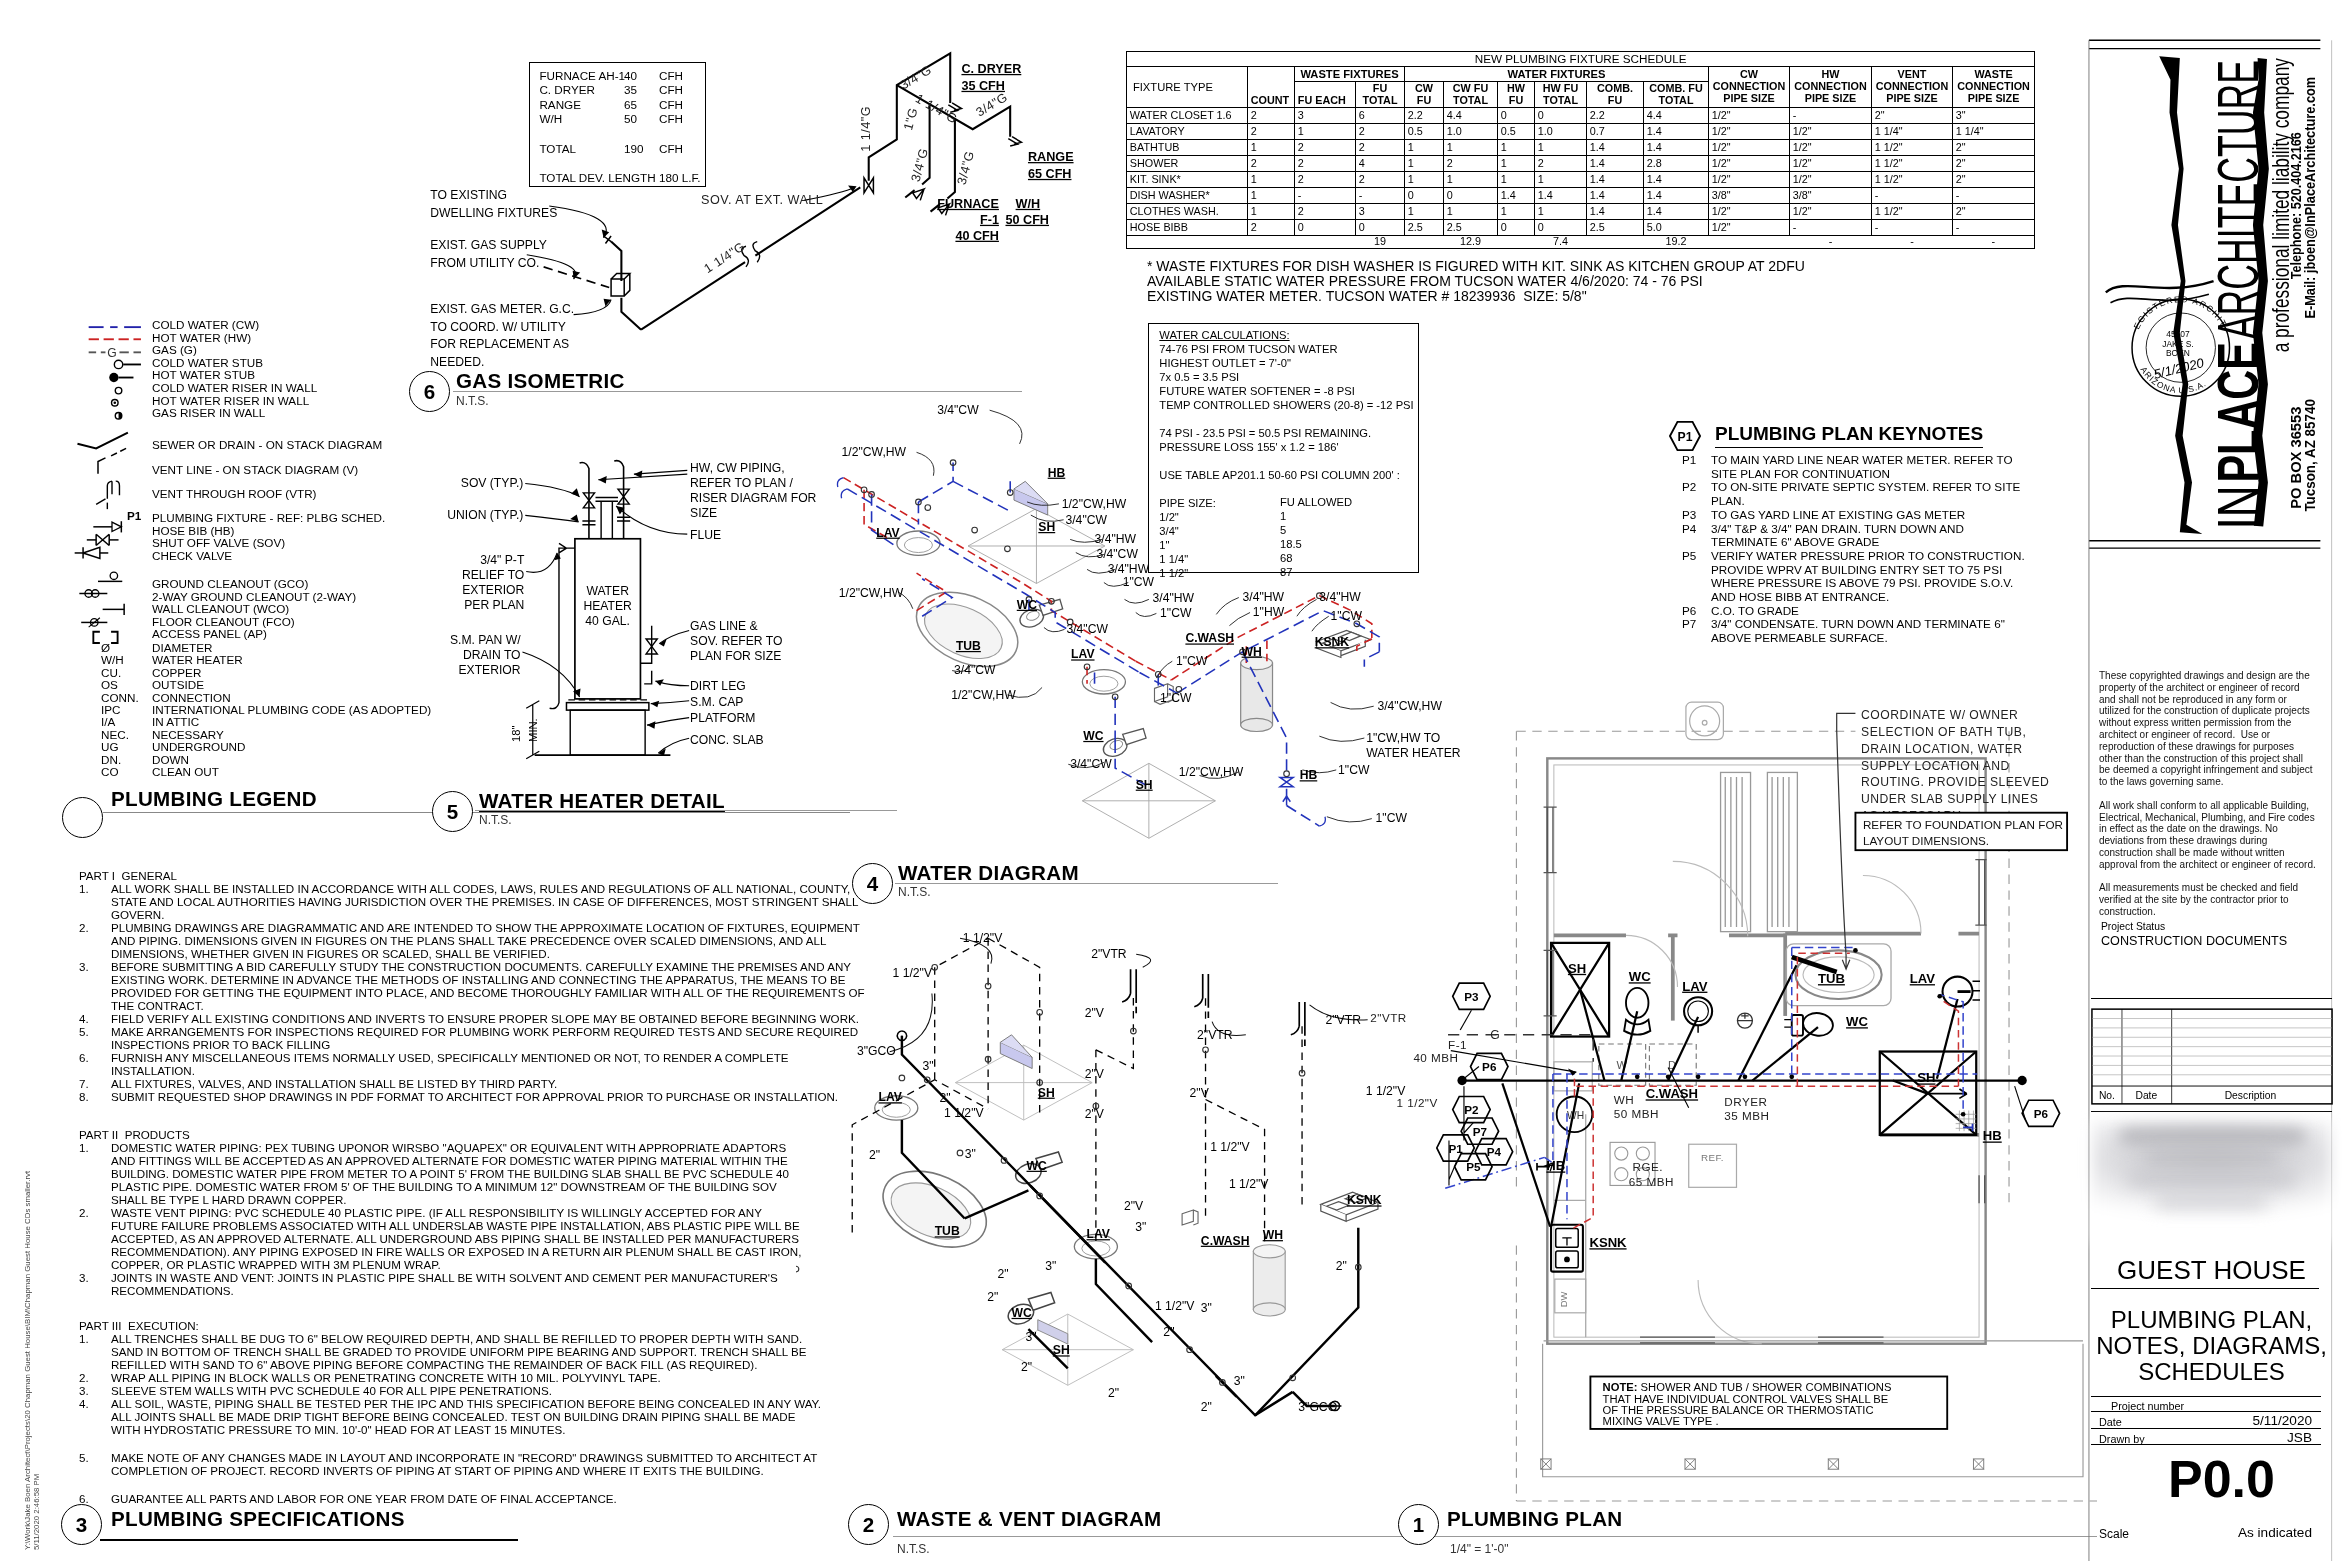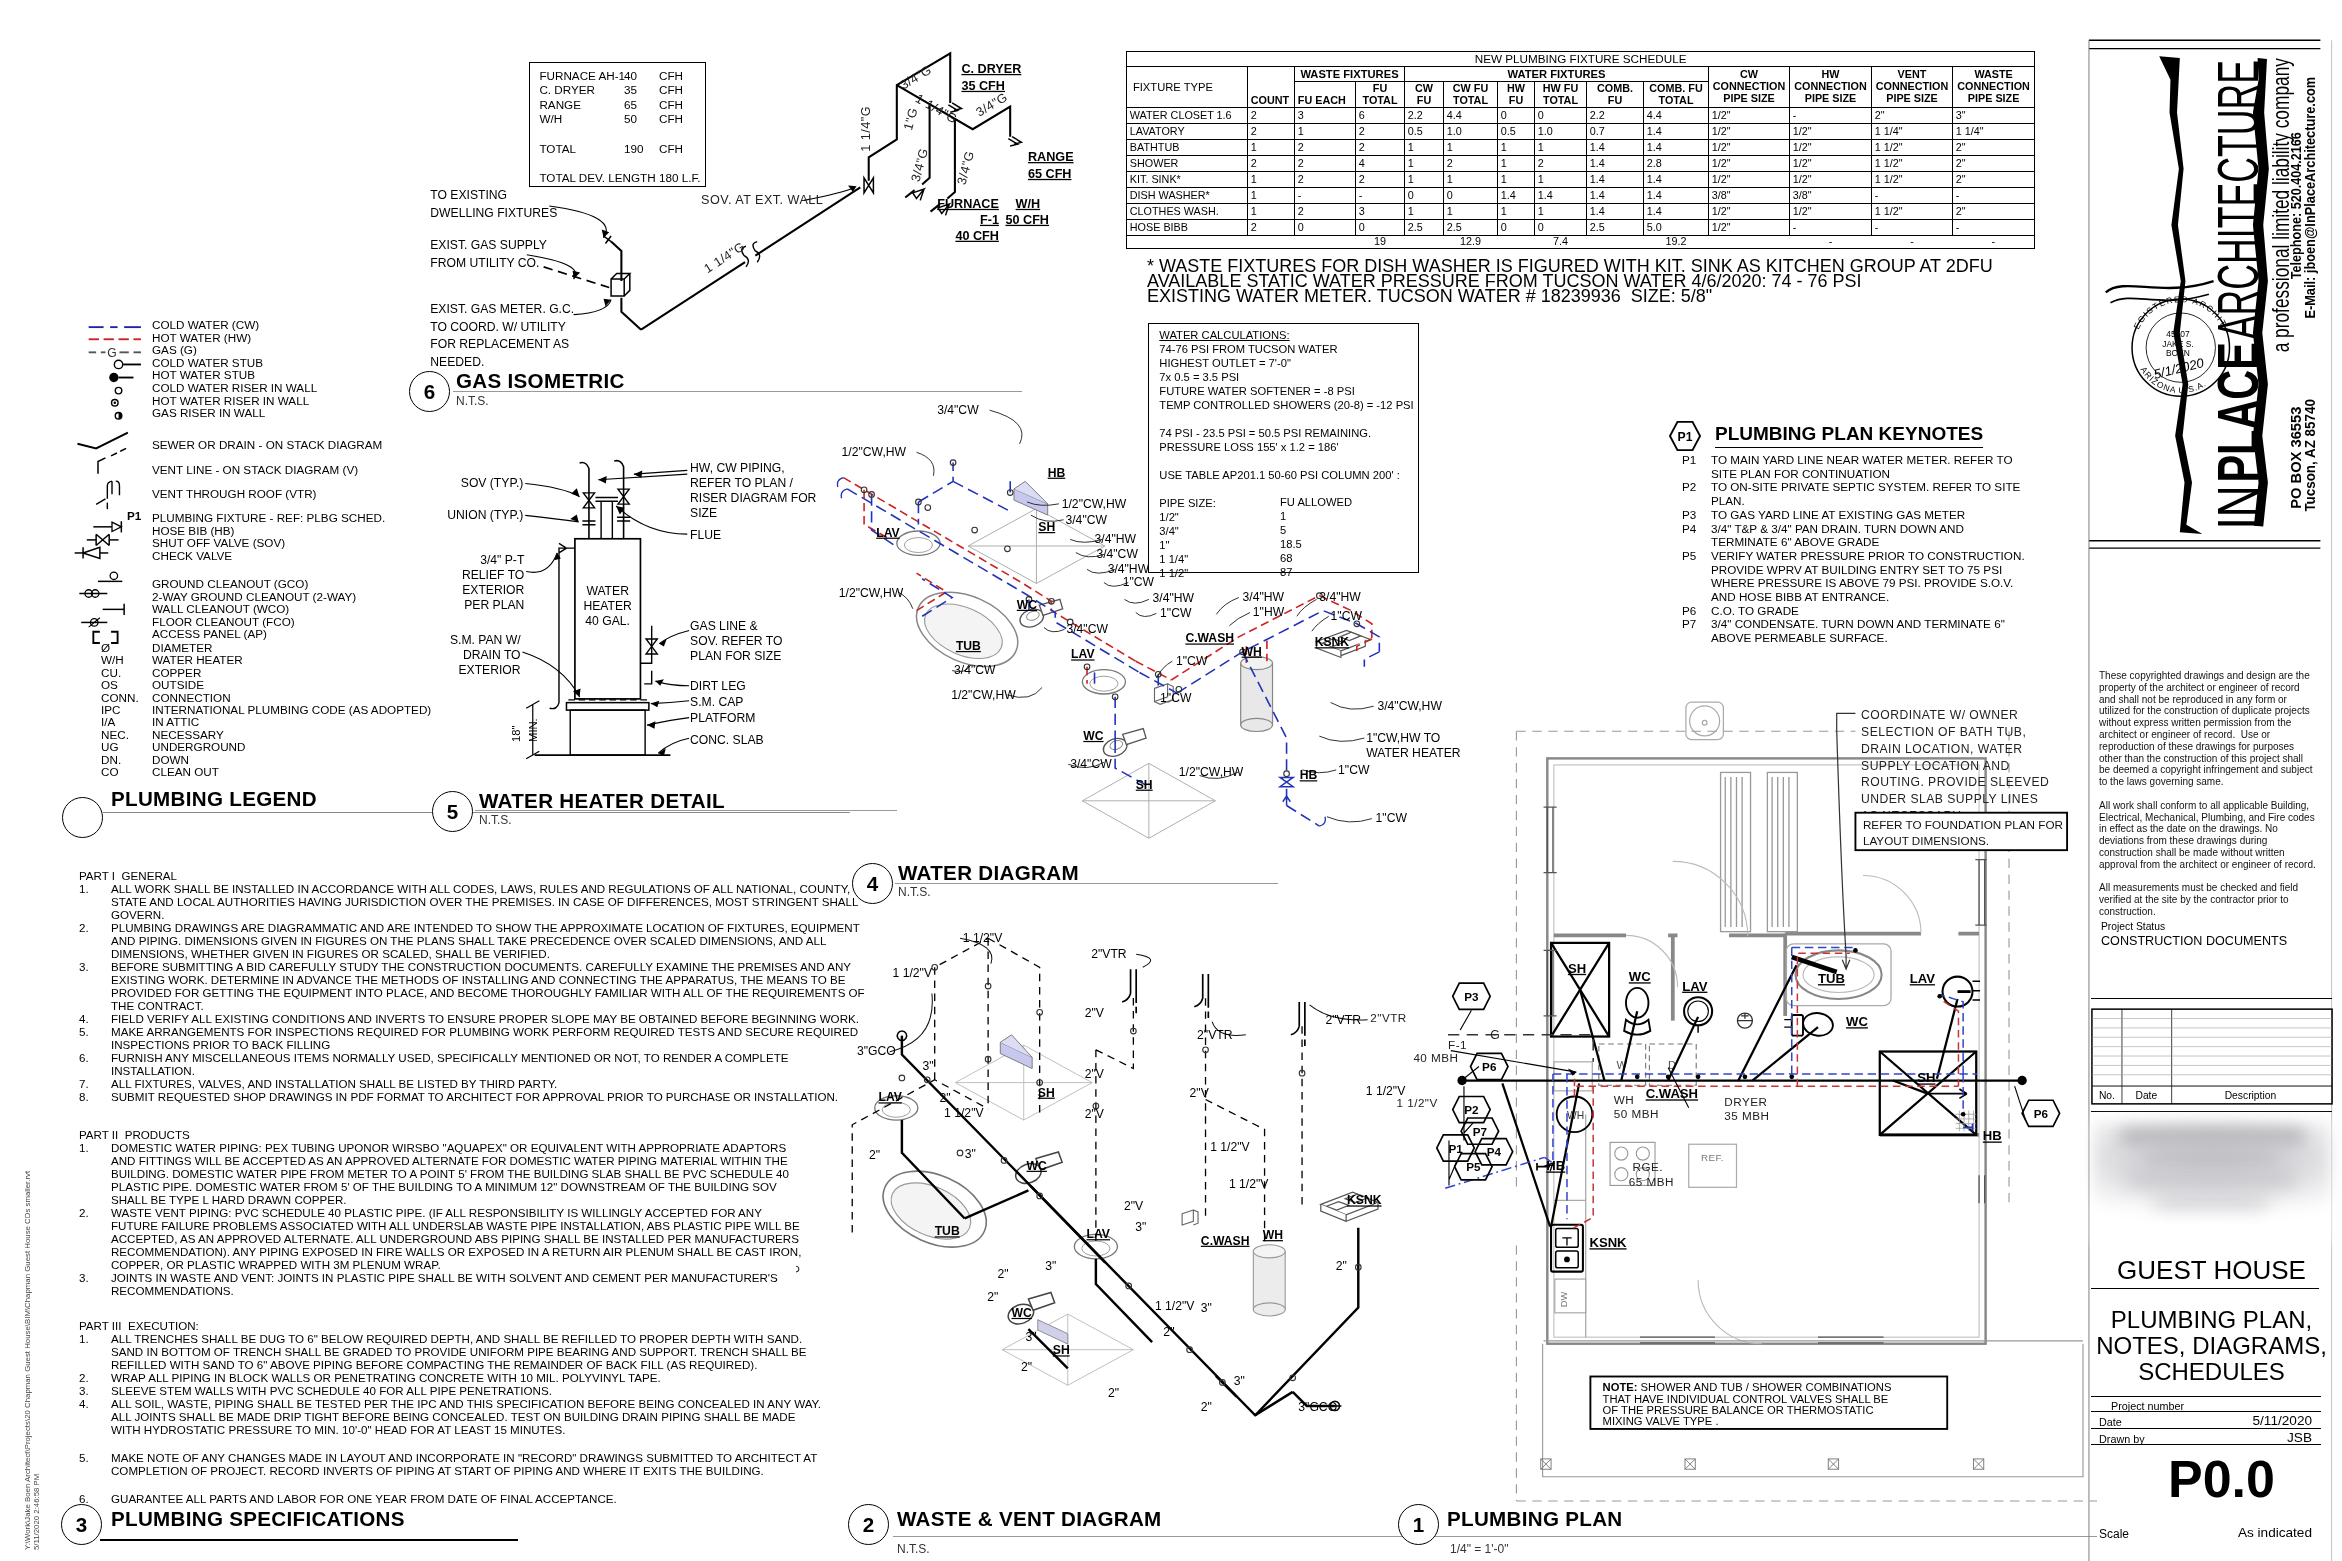--- a/index.html
+++ b/index.html
@@ -199,21 +199,21 @@
           <td style="border-left:none;border-right:none;"></td>
           <td style="border-left:none;border-right:none;text-align:center;">19.2</td>
           <td style="border-left:none;border-right:none;"></td>
           <td style="border-left:none;border-right:none;text-align:center;">-</td>
           <td style="border-left:none;border-right:none;text-align:center;">-</td>
           <td style="border-left:none;text-align:center;">-</td>
         </tr>
 </tbody>
     </table>
 
-<div class="abs" style="left:1147px;top:259px;font-size:18px;line-height:15px;">* WASTE FIXTURES FOR DISH WASHER IS FIGURED WITH KIT. SINK AS KITCHEN GROUP AT 2DFU<br>AVAILABLE STATIC WATER PRESSURE FROM TUCSON WATER 4/6/2020: 74 - 76 PSI<br>EXISTING WATER METER. TUCSON WATER # 18239936&nbsp; SIZE: 5/8"</div>
+<div class="abs" style="left:1147px;top:259px;font-size:14px;line-height:15px;">* WASTE FIXTURES FOR DISH WASHER IS FIGURED WITH KIT. SINK AS KITCHEN GROUP AT 2DFU<br>AVAILABLE STATIC WATER PRESSURE FROM TUCSON WATER 4/6/2020: 74 - 76 PSI<br>EXISTING WATER METER. TUCSON WATER # 18239936&nbsp; SIZE: 5/8"</div>
 
 <div class="abs" style="left:529px;top:62px;width:175px;height:123px;border:1.6px solid #000;font-size:11.7px;">
 <div class="abs" style="left:9.4px;top:5.6px;line-height:14.6px;">FURNACE AH-1<br>C. DRYER<br>RANGE<br>W/H<br><br>TOTAL<br><br>TOTAL DEV. LENGTH&nbsp;180&nbsp;L.F.</div>
 <div class="abs" style="left:94px;top:5.6px;width:28px;text-align:left;line-height:14.6px;">40<br>35<br>65<br>50<br><br>190</div>
 <div class="abs" style="left:129px;top:5.6px;line-height:14.6px;">CFH<br>CFH<br>CFH<br>CFH<br><br>CFH</div>
 </div>
 
 <div class="abs" style="left:152px;top:319px;font-size:11.7px;line-height:12.6px;white-space:nowrap;">COLD WATER (CW)<br>HOT WATER (HW)<br>GAS (G)<br>COLD WATER STUB<br>HOT WATER STUB<br>COLD WATER RISER IN WALL<br>HOT WATER RISER IN WALL<br>GAS RISER IN WALL</div>
 <div class="abs" style="left:152px;top:438px;font-size:11.7px;">SEWER OR DRAIN - ON STACK DIAGRAM</div>
 <div class="abs" style="left:152px;top:463px;font-size:11.7px;">VENT LINE - ON STACK DIAGRAM (V)</div>
@@ -1171,21 +1171,21 @@
 <text x="316" y="364">CONC. SLAB</text>
 </g>
 </svg>
 
 <div class="circ" style="left:409px;top:371px;">6</div>
 <div class="abs ttl" style="left:456px;top:369px;">GAS ISOMETRIC</div>
 <div class="abs nts" style="left:456px;top:394px;">N.T.S.</div>
 <div class="abs" style="left:453px;top:391px;width:569px;height:0.9px;background:#999;"></div>
 
 <div class="circ" style="left:432px;top:791px;">5</div>
-<div class="abs ttl" style="left:479px;top:789px;">WATER HEATER DETAIL</div>
+<div class="abs ttl" style="left:479px;top:789px;text-decoration:underline;">WATER HEATER DETAIL</div>
 <div class="abs nts" style="left:479px;top:813px;">N.T.S.</div>
 <div class="abs" style="left:475px;top:810px;width:422px;height:0.9px;background:#999;"></div>
 
 <div class="circ" style="left:852px;top:863px;">4</div>
 <div class="abs ttl" style="left:898px;top:861px;">WATER DIAGRAM</div>
 <div class="abs nts" style="left:898px;top:885px;">N.T.S.</div>
 <div class="abs" style="left:895px;top:883px;width:383px;height:0.9px;background:#999;"></div>
 
 <div class="circ" style="left:61px;top:1504px;">3</div>
 <div class="abs ttl" style="left:111px;top:1507px;">PLUMBING SPECIFICATIONS</div>

